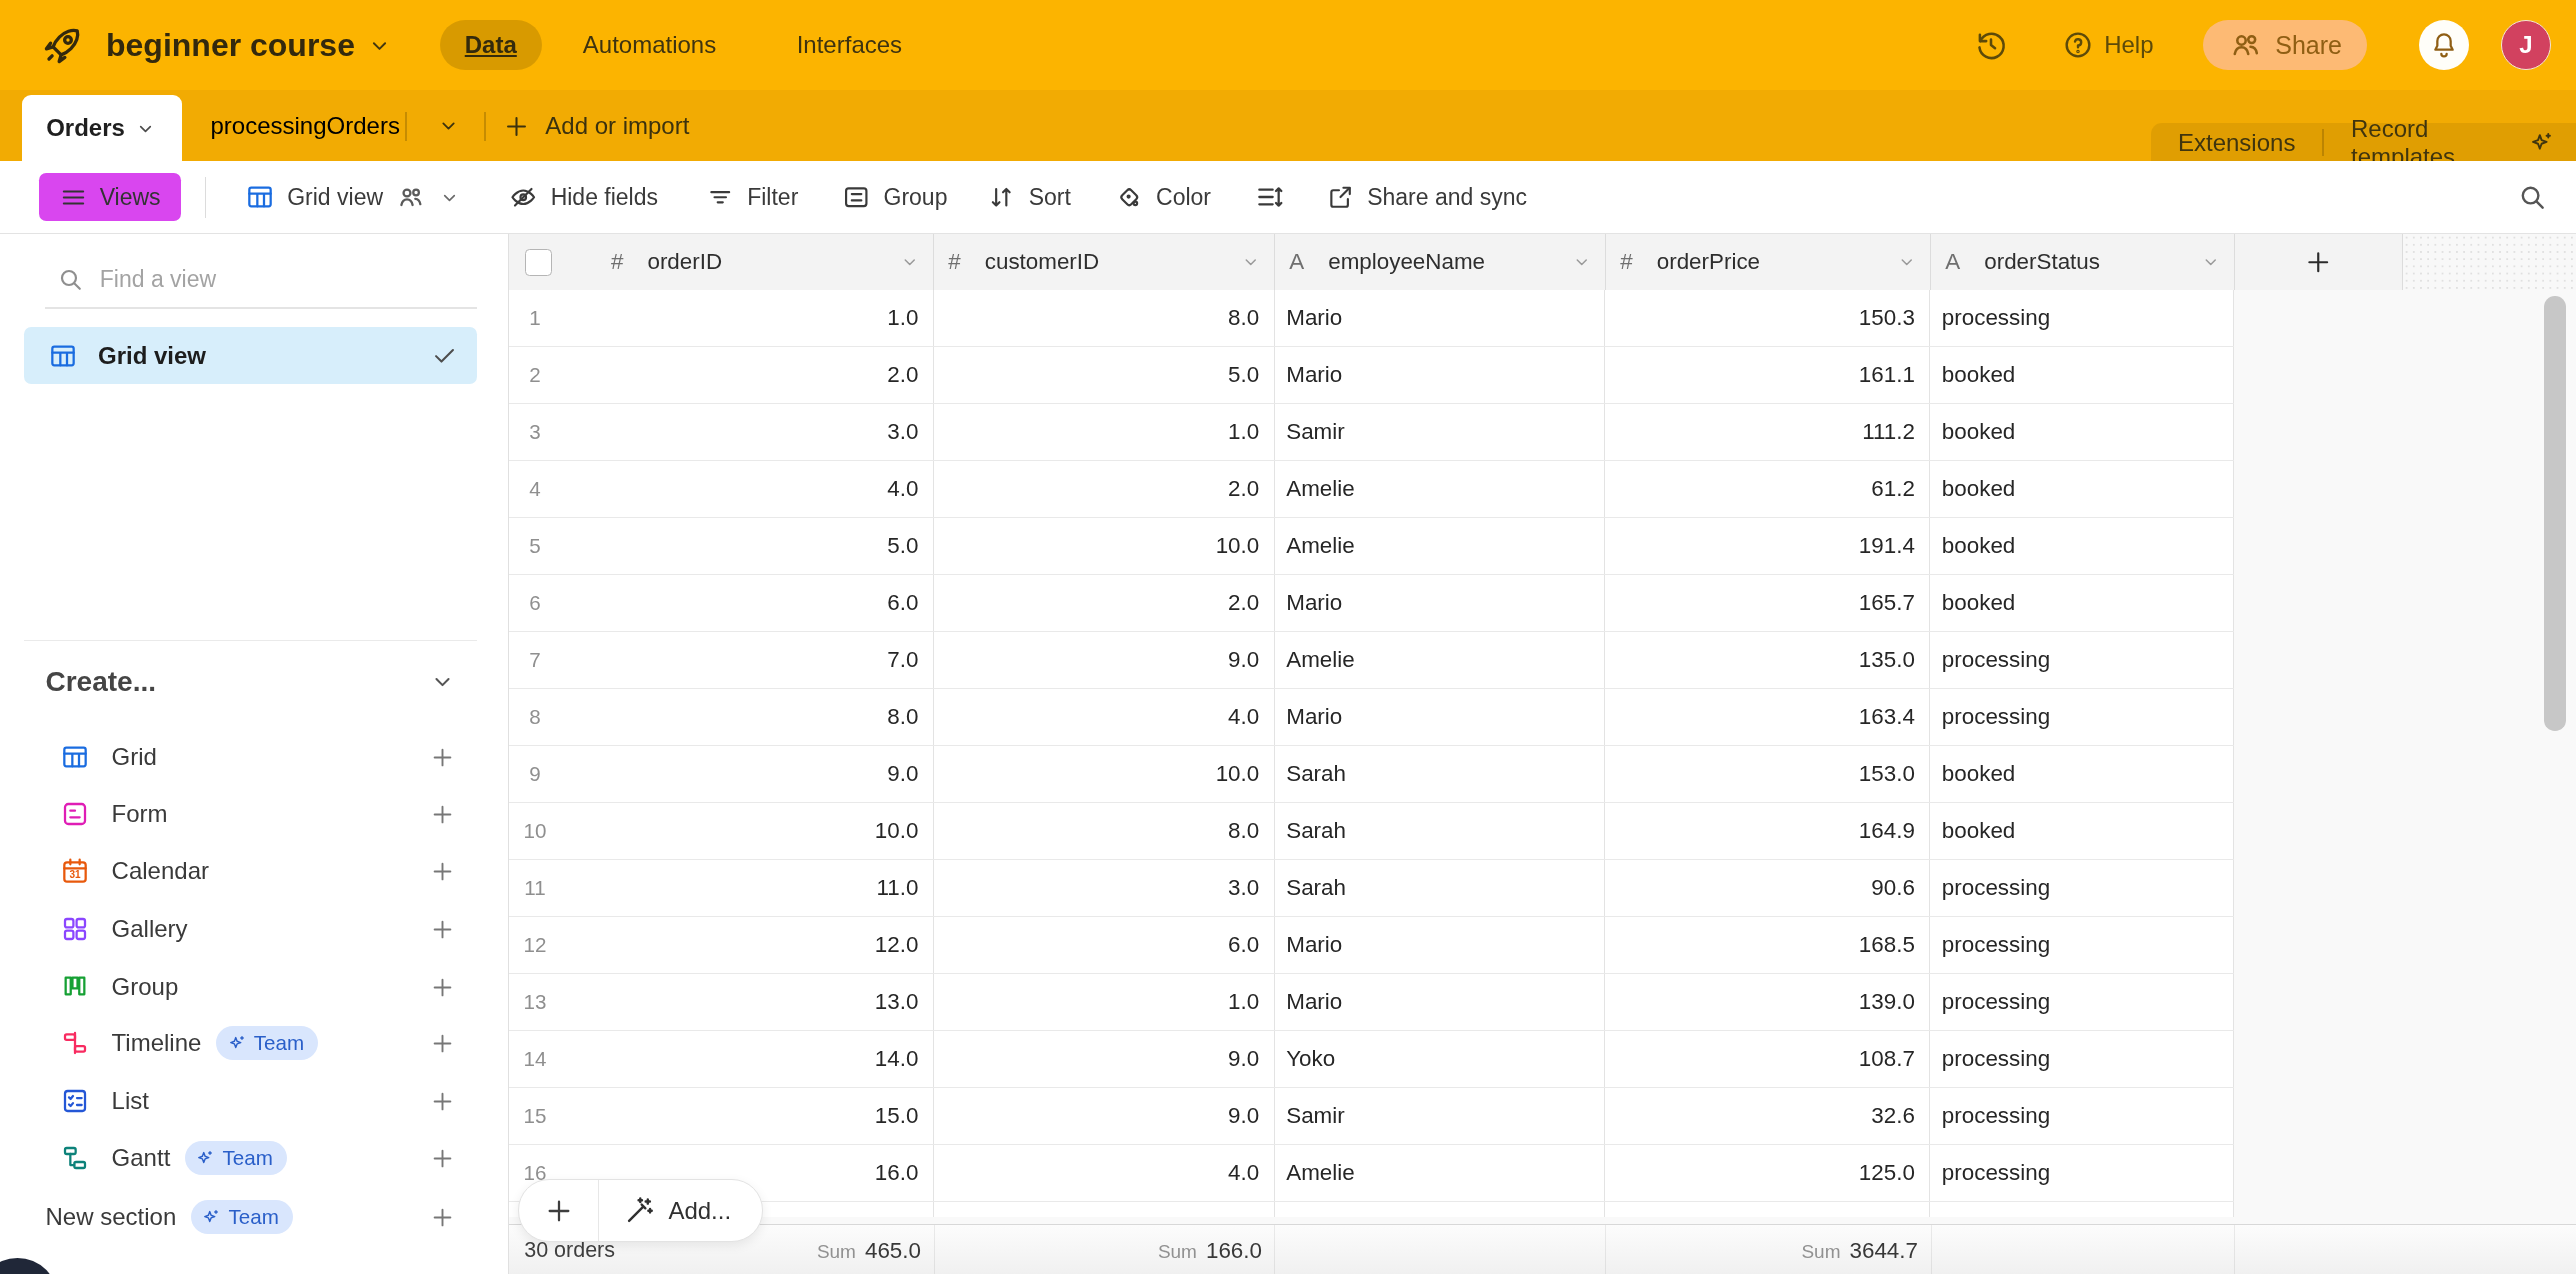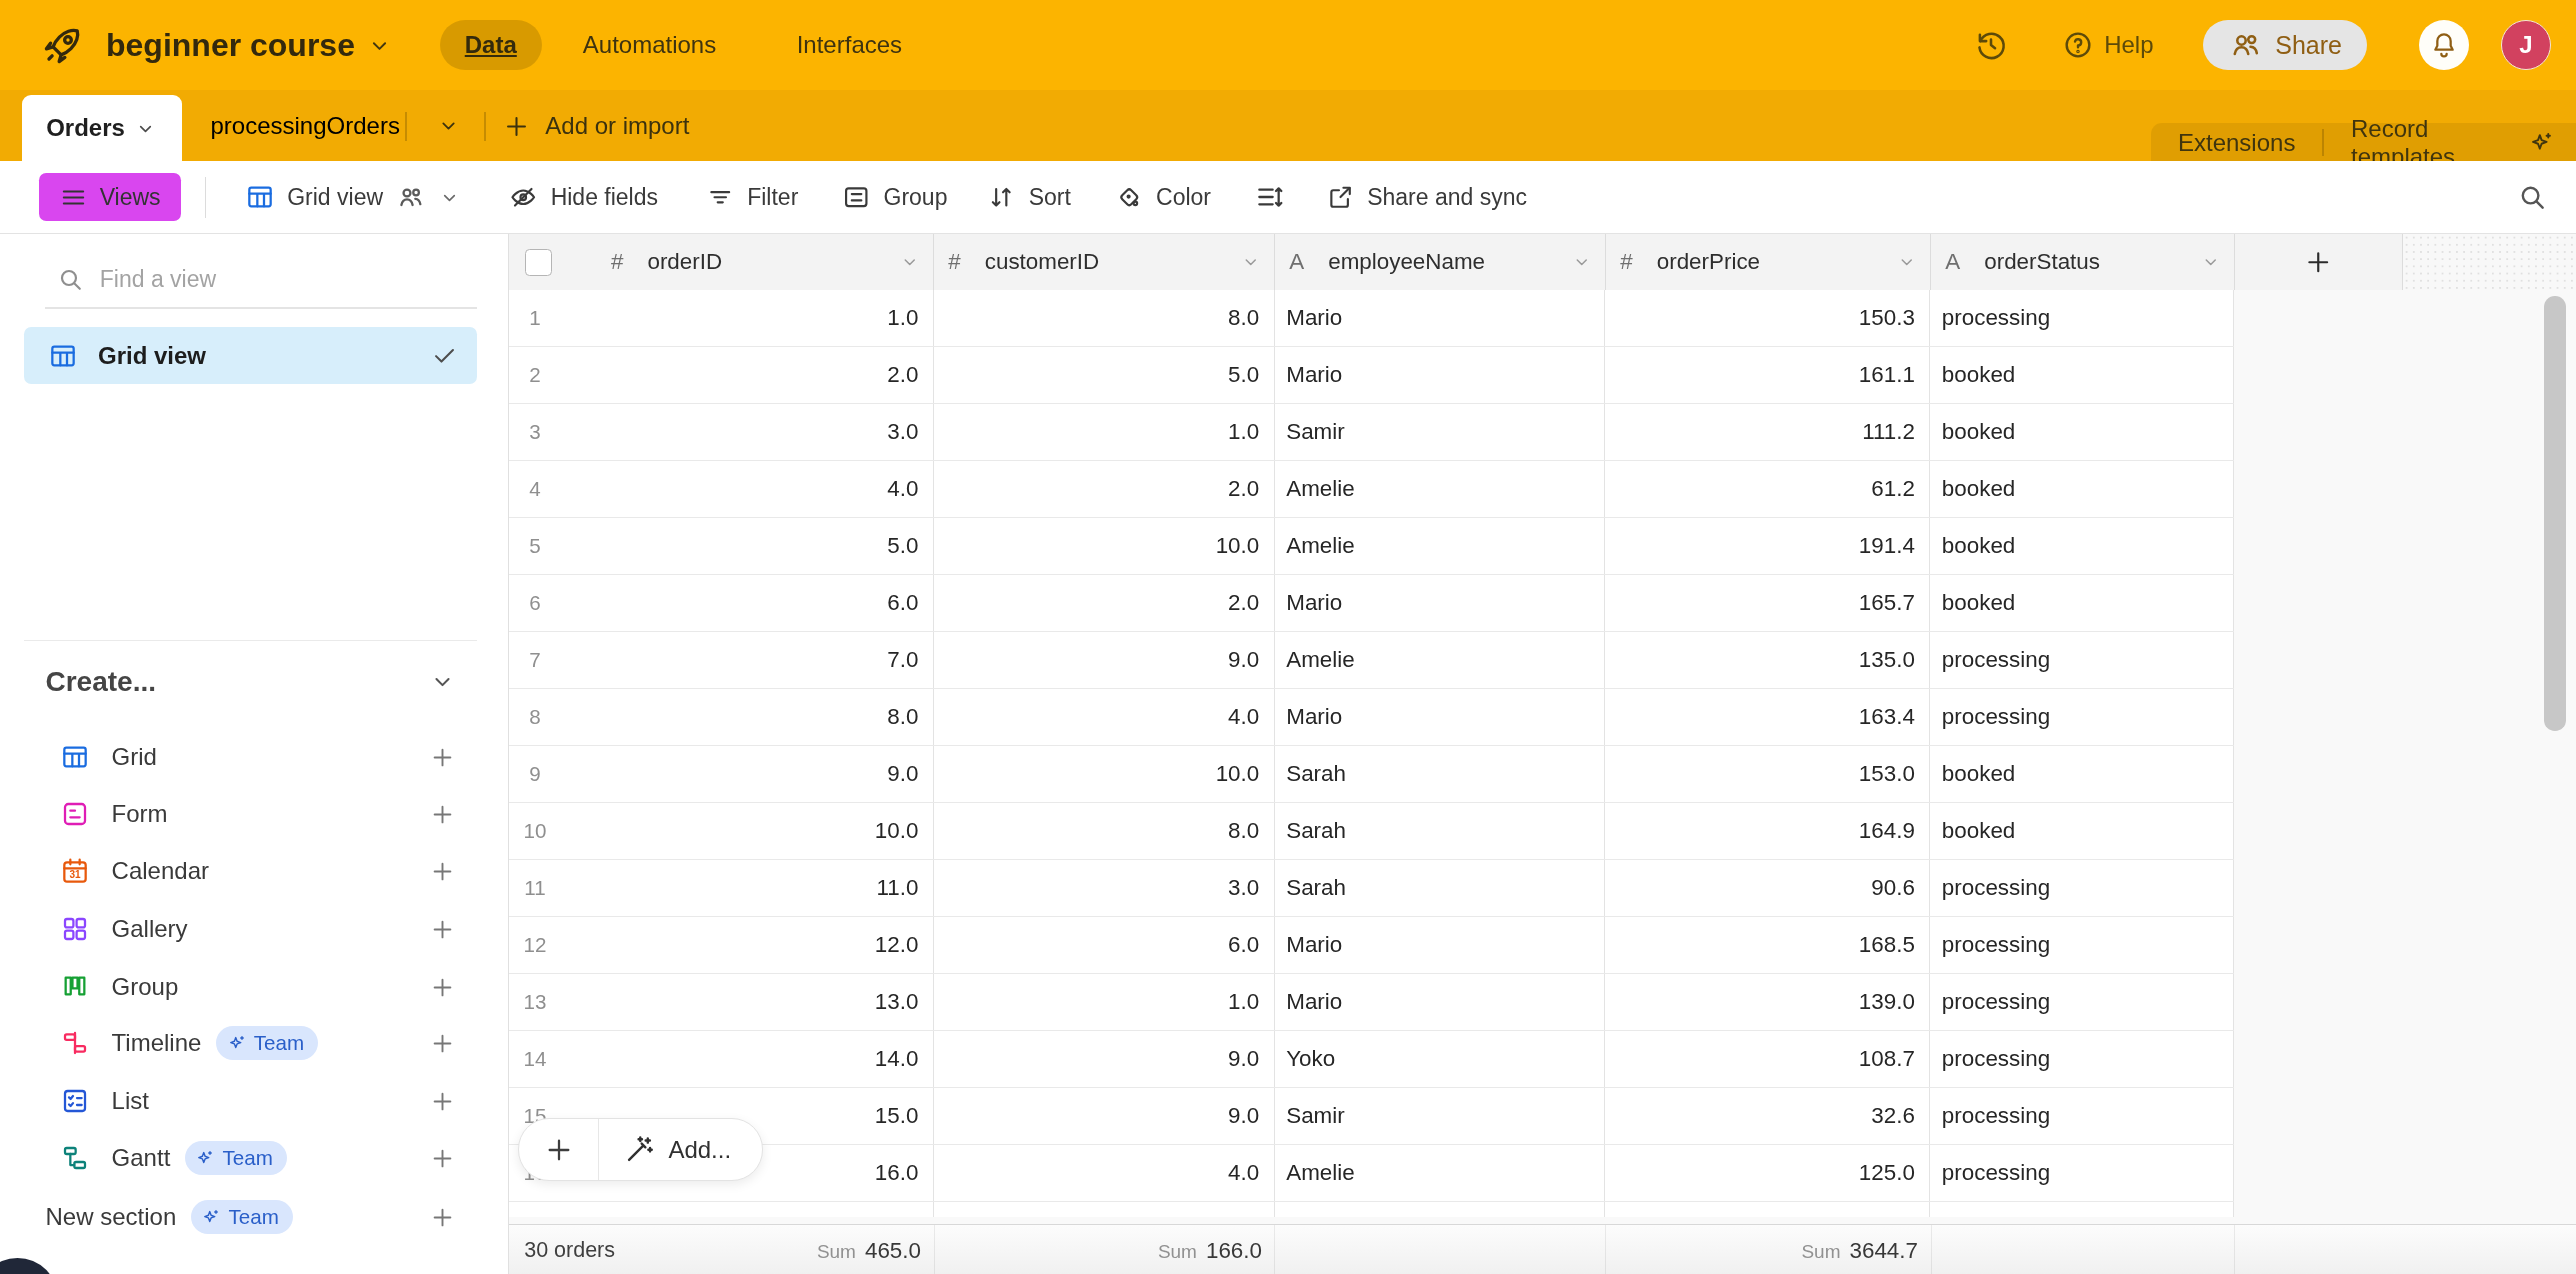--- a/index.html
+++ b/index.html
@@ -17,21 +17,21 @@
   .tb-title { font-size:32px; font-weight:700; color:#33290d; margin-left:20px; }
   .tb-title-chevron { color:#43370f; margin-left:10.8px; }
   .tb-nav { display:flex; align-items:center; margin-left:47px; gap:0; }
   .tb-pill { height:50px; display:flex; align-items:center; padding:0 25px; border-radius:25px;
              font-size:24px; color:#3e3310; }
   .tb-pill.active { background:rgba(0,0,0,0.14); font-weight:600; color:#332a0c;text-decoration:underline; }
   .tb-nav .gap1 { width:16px; } .tb-nav .gap2 { width:30.5px; }
   .tb-right { margin-left:auto; display:flex; align-items:center; }
   .tb-icon { color:#5d4a09; }
   .help { display:flex; align-items:center; gap:9px; color:#5d4a09; font-size:24px; margin-left:52px; }
-  .share-btn { margin-left:50px; height:50px; padding:0 25px; background:#e5e5e5; border-radius:25px;
+  .share-btn { margin-left:50px; height:50px; padding:0 25px; background:#fdba74; border-radius:25px;
                display:flex; align-items:center; gap:10.8px; color:#8f5e13; font-size:25px; }
   .bell-btn { margin-left:52px; width:50px; height:50px; border-radius:50%; background:#fffef9;
               display:flex; align-items:center; justify-content:center; color:#8f5e13; }
   .avatar { margin-left:32px; width:50px; height:50px; border-radius:50%; background:#d2415f;
             border:1.8px solid #f3e8d2; color:#fff; font-size:24px; font-weight:700;
             display:flex; align-items:center; justify-content:center; }
 
   
   .tabbar { position:absolute; left:0; top:90px; width:2576px; height:72px; background:#f2ab03; }
   .tab-active { position:absolute; left:21.5px; top:5.4px; width:160px; height:66px; background:#fff;
@@ -113,21 +113,21 @@
           padding:0 10.8px 0 11.7px; overflow:hidden; }
   .cell.num { justify-content:flex-end; padding-right:14.3px; }
   .cell.c0 { padding:0; }
   .rownum { width:52px; text-align:center; font-size:20.6px; color:#8f8f8f; flex:none; }
   .cell.c0 .val { flex:1; text-align:right; padding-right:14.3px; }
   .row.sliver { height:15.2px; border-bottom:none; }
 
   .empty-right { position:absolute; left:1725px; top:56px; width:341px; height:933px; background:#f9f9f9; }
   .vscroll { position:absolute; left:2035px; top:62px; width:21.5px; height:435px; border-radius:10.8px; background:#c7c7c7; }
 
-  .add-pill { position:absolute; left:9px; top:884px; height:63px; background:#fff; border:0.9px solid #e3e3e3;
+  .add-pill { position:absolute; left:9px; top:945px; height:63px; background:#fff; border:0.9px solid #e3e3e3;
               border-radius:31px; display:flex; align-items:center; box-shadow:0 3.6px 10.8px rgba(0,0,0,0.08); }
   .add-pill .plus-zone { width:79px; display:flex; align-items:center; justify-content:center; color:#3d3d3d; }
   .add-pill .pill-sep { width:0.9px; height:61px; background:#e7e7e7; }
   .add-pill .add-zone { display:flex; align-items:center; gap:12.5px; padding:0 30.5px 0 23px; color:#303030; font-size:24px; }
 
   .summary { position:absolute; left:0; top:990px; width:2067px; height:51px;
              background:linear-gradient(180deg,#fcfcfc 0%,#f0f0f0 100%); border-top:0.9px solid #d8d8d8; }
   .summary .count { position:absolute; left:15.2px; top:0; height:50px; display:flex; align-items:center;
                     font-size:21.5px; color:#3f3f3f; }
   .sumv { position:absolute; top:0; height:50px; display:flex; align-items:baseline; justify-content:flex-end;

